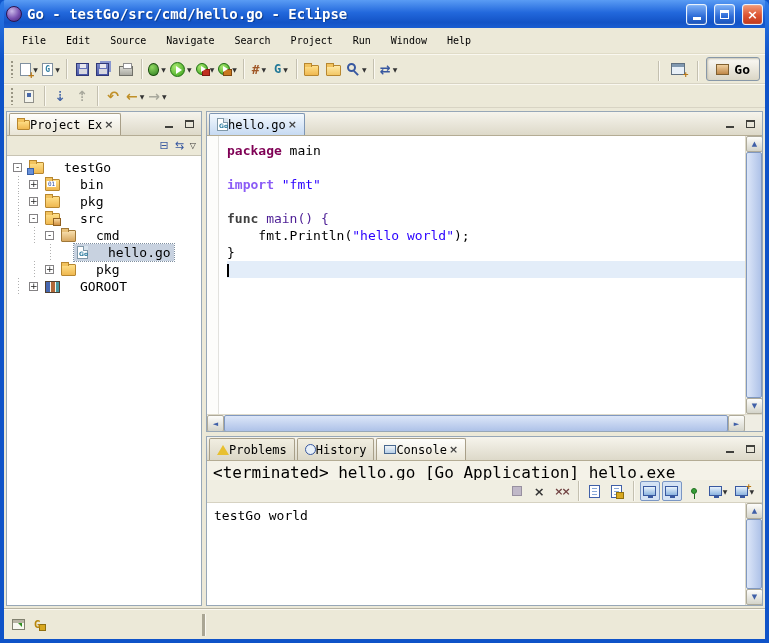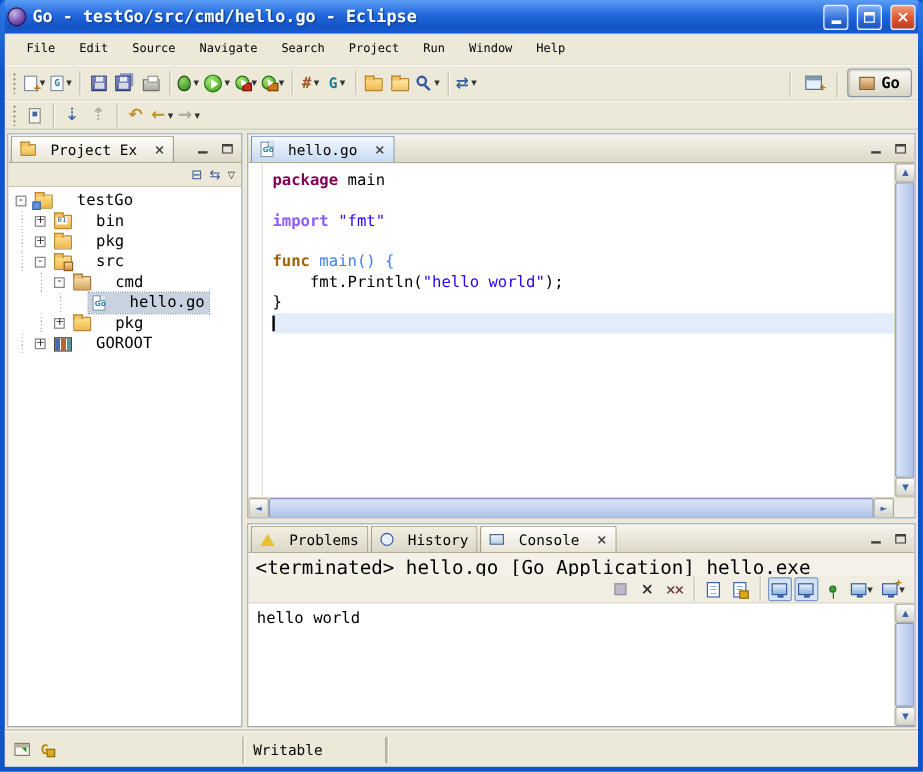--- a/index.html
+++ b/index.html
@@ -88,21 +88,21 @@
     box-shadow:inset 1px 1px 2px #C6C2B2; font-size:13px; }
   .ic-gopkg-btn { width:13px; height:11px; background:linear-gradient(#F0D0A0,#C08848); border:1px solid #806030; }
   .persp-label { font-weight:bold; }
 
   
   .main { flex:1 1 auto; min-height:0; background:#ECE9D8; display:flex; gap:4px; padding:3px 2px; }
   .panel { border:1px solid #97A7B7; background:#fff; display:flex; flex-direction:column; min-height:0; overflow:hidden; }
 
   .panel-tabs { height:24px; flex:0 0 24px; background:linear-gradient(#F6F4EC,#DDD9C9);
     border-bottom:1px solid #B4AC94; display:flex; align-items:flex-end; }
-  .ptab { display:flex; align-items:center; gap:12px; padding:0 7px; height:22px; margin:1px 0 0 2px;
+  .ptab { display:flex; align-items:center; gap:0; padding:0 7px; height:22px; margin:1px 0 0 2px;
     border:1px solid #A89F88; border-bottom:none; border-radius:2px 2px 0 0;
     background:linear-gradient(#F1EEE1,#DCD8C8); font-size:12px; white-space:nowrap; }
   .ptab.active { background:linear-gradient(#FEFEFC,#E9E5D6); }
   .ptab.active.blue { background:linear-gradient(#F4F9FE,#C6DAF2); border-color:#7E96B4; }
   .tab-close { font-family:"DejaVu Sans",sans-serif; font-weight:bold; font-size:11px; color:#444; margin-left:2px; }
   .panel-btns { margin-left:auto; align-self:center; display:flex; gap:4px; padding-right:4px; }
   .pbtn { width:16px; height:14px; display:flex; align-items:center; justify-content:center; }
   .g-min { width:8px; height:8px; border-bottom:2px solid #40403C; }
   .g-max { width:9px; height:8px; border:1px solid #40403C; border-top:2px solid #40403C; }
 
@@ -455,21 +455,21 @@
           </div>
         </div>
         <div class="editor-body">
           <div class="editor-mid">
             <div class="gutter"></div>
             <div class="code-area">
                 <div class="code-line"><span class="tok-kw" style="color: rgb(127, 0, 85);">package</span><span class="tok-pl" style="color: rgb(0, 0, 0);"> main</span></div>
                 <div class="code-line"></div>
                 <div class="code-line"><span class="tok-kw" style="color: #8b5cf6;">import</span><span class="tok-pl" style="color: rgb(0, 0, 0);"> </span><span class="tok-str" style="color: rgb(42, 0, 255);">"fmt"</span></div>
                 <div class="code-line"></div>
-                <div class="code-line"><span class="tok-kw" style="color: #a16207;">func</span><span class="tok-pl" style="color: #3b82f6;"> main() {</span></div>
+                <div class="code-line"><span class="tok-kw" style="color: #404040;">func</span><span class="tok-pl" style="color: #4c1d95;"> main() {</span></div>
                 <div class="code-line"><span class="tok-pl" style="color: rgb(0, 0, 0);">    fmt.Println(</span><span class="tok-str" style="color: rgb(42, 0, 255);">"hello world"</span><span class="tok-pl" style="color: rgb(0, 0, 0);">);</span></div>
                 <div class="code-line"><span class="tok-pl" style="color: rgb(0, 0, 0);">}</span></div>
                 <div class="code-line current" style="background: rgb(227, 237, 249);"><span class="cursor"></span></div>
               </div>
             <div class="sb-v">
               <span class="sb-btn">▲</span>
               <span class="sb-track">
                   <span class="sb-thumb-v"></span>
                 </span>
               <span class="sb-btn">▼</span>
@@ -545,38 +545,37 @@
           <span class="cbtn">
               <span class="ci ci-mon"></span>
               <span class="dd">▼</span>
             </span>
           <span class="cbtn">
               <span class="ci ci-mon plus"></span>
               <span class="dd">▼</span>
             </span>
         </div>
         <div class="console-body">
-          <div class="console-text">hello world</div>
+          <div class="console-text">testGo world</div>
           <div class="sb-v">
             <span class="sb-btn">▲</span>
             <span class="sb-track">
                 <span class="sb-thumb-v"></span>
               </span>
             <span class="sb-btn">▼</span>
           </div>
         </div>
       </div>
 
     </div>
   </div>
 
   <div class="statusbar">
     <div class="sb-cell first">
       <span class="sbi-fastview"></span>
       <span class="sbi-go"></span>
     </div>
     <span class="ssep"></span>
-    <div class="sb-cell wr">Writable</div>
     <span class="ssep"></span>
     <span class="ssep"></span>
   </div>
 
 </div>
 
 </body></html>

